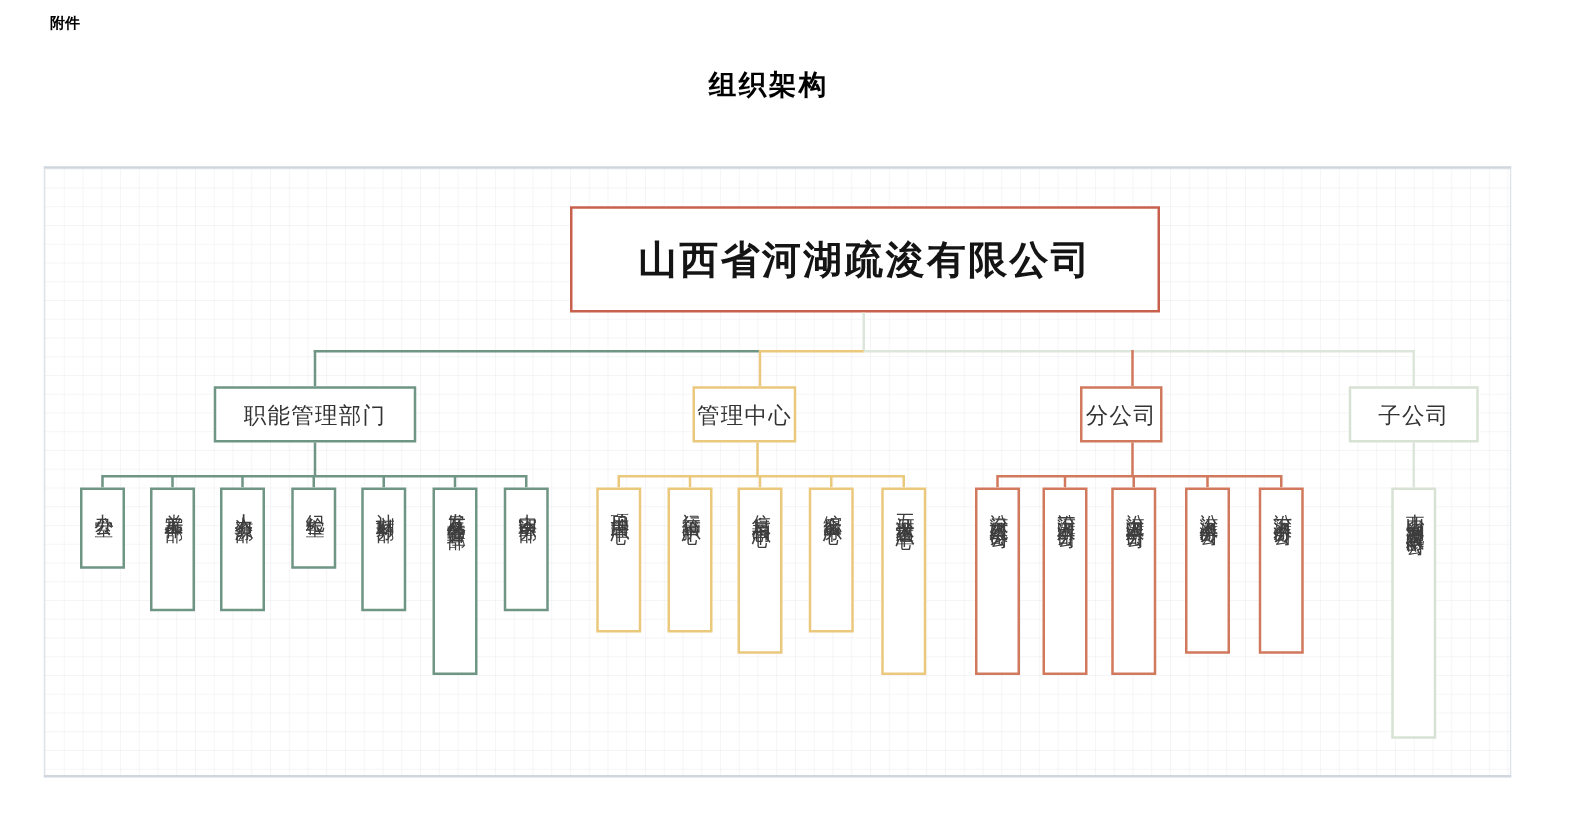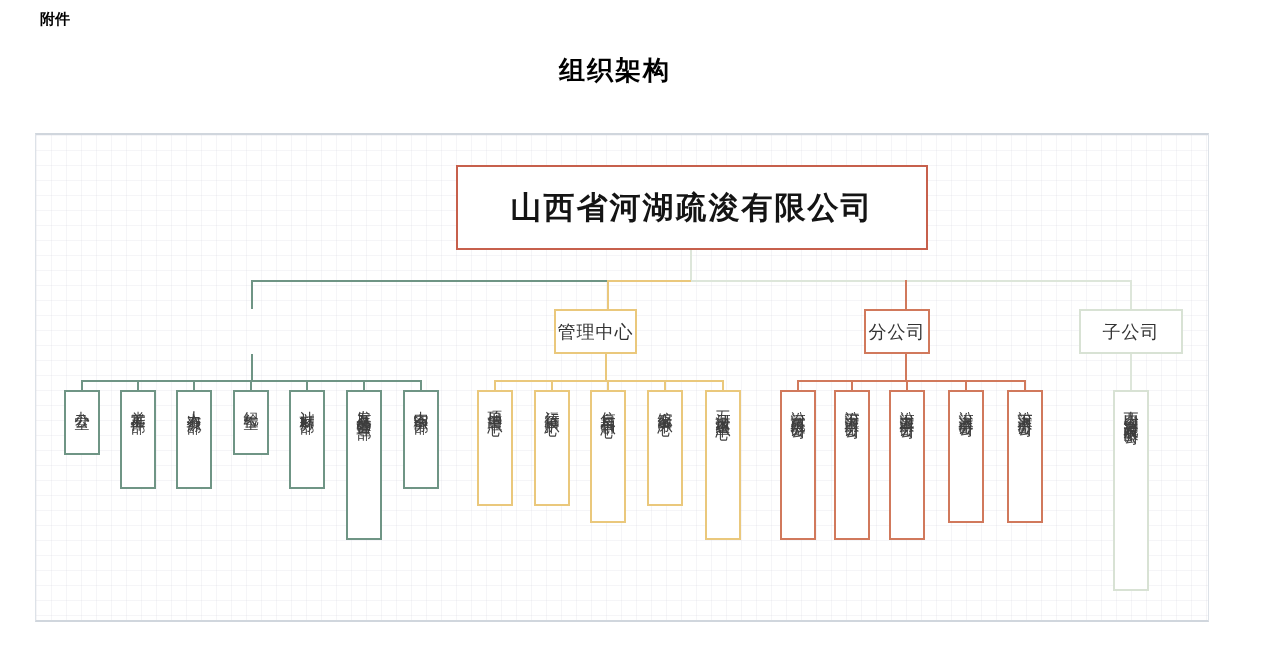--- a/index.html
+++ b/index.html
@@ -5,27 +5,27 @@
   html,body{margin:0;padding:0;}
   body{
     width:1275px;height:666px;
     background:#ffffff;
     position:relative;
     overflow:hidden;
     font-family:"Liberation Sans","DejaVu Sans",sans-serif;
   }
   .attachment{
     position:absolute;left:40px;top:10px;
-    font-size:15px;font-weight:600;color:#000;
+    font-size:12px;font-weight:600;color:#000;
   }
   .title{
     position:absolute;left:0;top:53px;width:1230px;
     margin:0;text-align:center;
     font-family:"Liberation Serif","DejaVu Serif",serif;
-    font-size:26px;font-weight:700;color:#000;
+    font-size:22px;font-weight:700;color:#000;
     letter-spacing:2px;
   }
   .chart{
     position:absolute;left:35px;top:133px;
     width:1172px;height:485px;
     background-color:#ffffff;
     background-image:
       linear-gradient(to right, rgba(205,205,218,0.20) 1px, transparent 1px),
       linear-gradient(to bottom, rgba(205,205,218,0.20) 1px, transparent 1px);
     background-size:15px 15px;
@@ -76,20 +76,21 @@
 
   <div class="ln bg-green" style="left:215px;top:145px;width:357px;height:2px;"></div>
   <div class="ln bg-yellow" style="left:572px;top:145px;width:83px;height:2px;"></div>
   <div class="ln bg-lite" style="left:655px;top:145px;width:440px;height:2px;"></div>
 
   <div class="ln bg-green" style="left:215px;top:145px;width:2px;height:29px;"></div>
   <div class="ln bg-yellow" style="left:571px;top:145px;width:2px;height:29px;"></div>
   <div class="ln bg-orange" style="left:869px;top:145px;width:2px;height:29px;"></div>
   <div class="ln bg-lite" style="left:1094px;top:145px;width:2px;height:29px;"></div>
 
+  <div class="hbox bd-green" style="left:135px;width:162px;">职能管理部门</div>
   <div class="hbox bd-yellow" style="left:518px;width:83px;">管理中心</div>
   <div class="hbox bd-orange" style="left:828px;width:66px;">分公司</div>
   <div class="hbox bd-lite" style="left:1043px;width:104px;">子公司</div>
 
   <div class="ln bg-green" style="left:215px;top:219px;width:2px;height:26px;"></div>
   <div class="ln bg-green" style="left:46px;top:245px;width:339px;height:2px;"></div>
   <div class="ln bg-green" style="left:45px;top:245px;width:2px;height:10px;"></div>
   <div class="ln bg-green" style="left:101px;top:245px;width:2px;height:10px;"></div>
   <div class="ln bg-green" style="left:157px;top:245px;width:2px;height:10px;"></div>
   <div class="ln bg-green" style="left:214px;top:245px;width:2px;height:10px;"></div>

